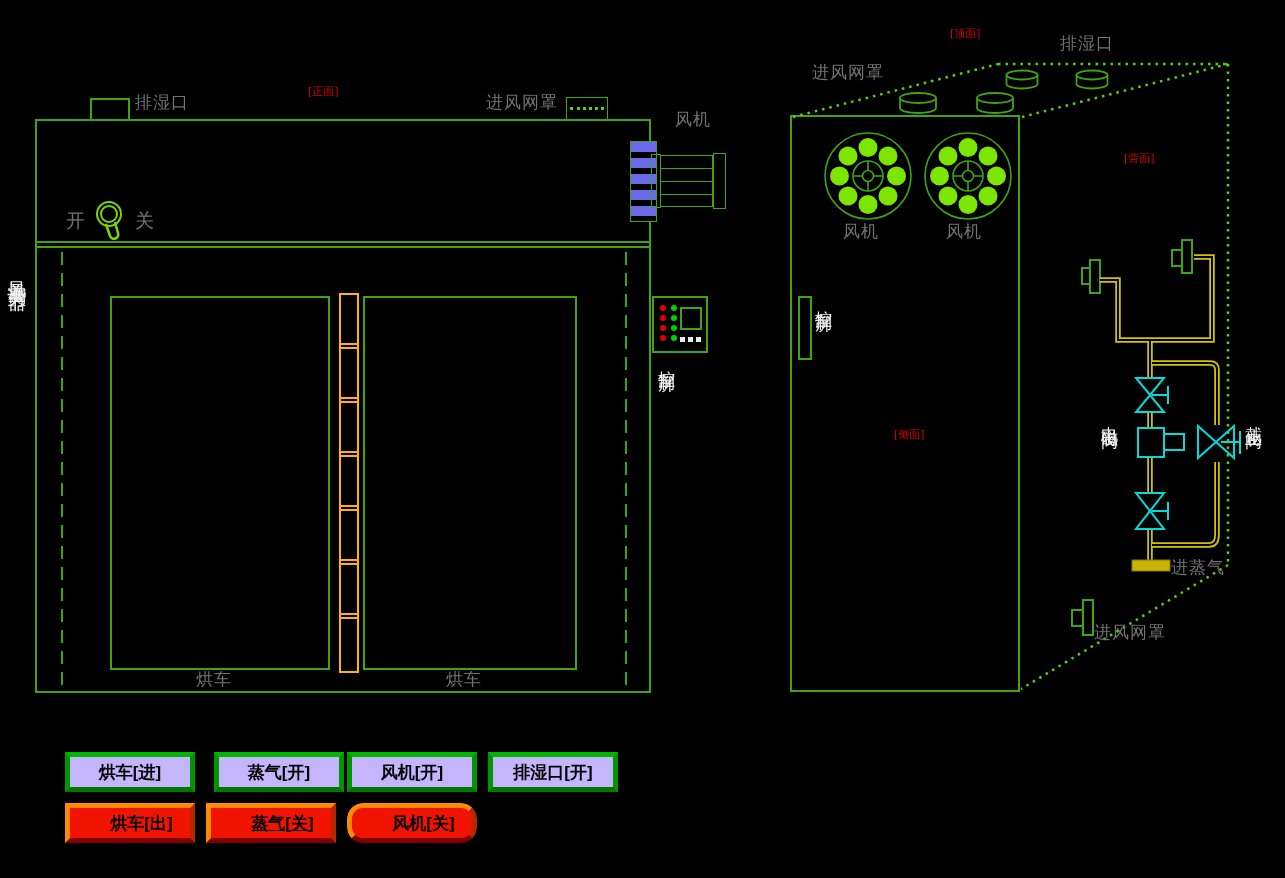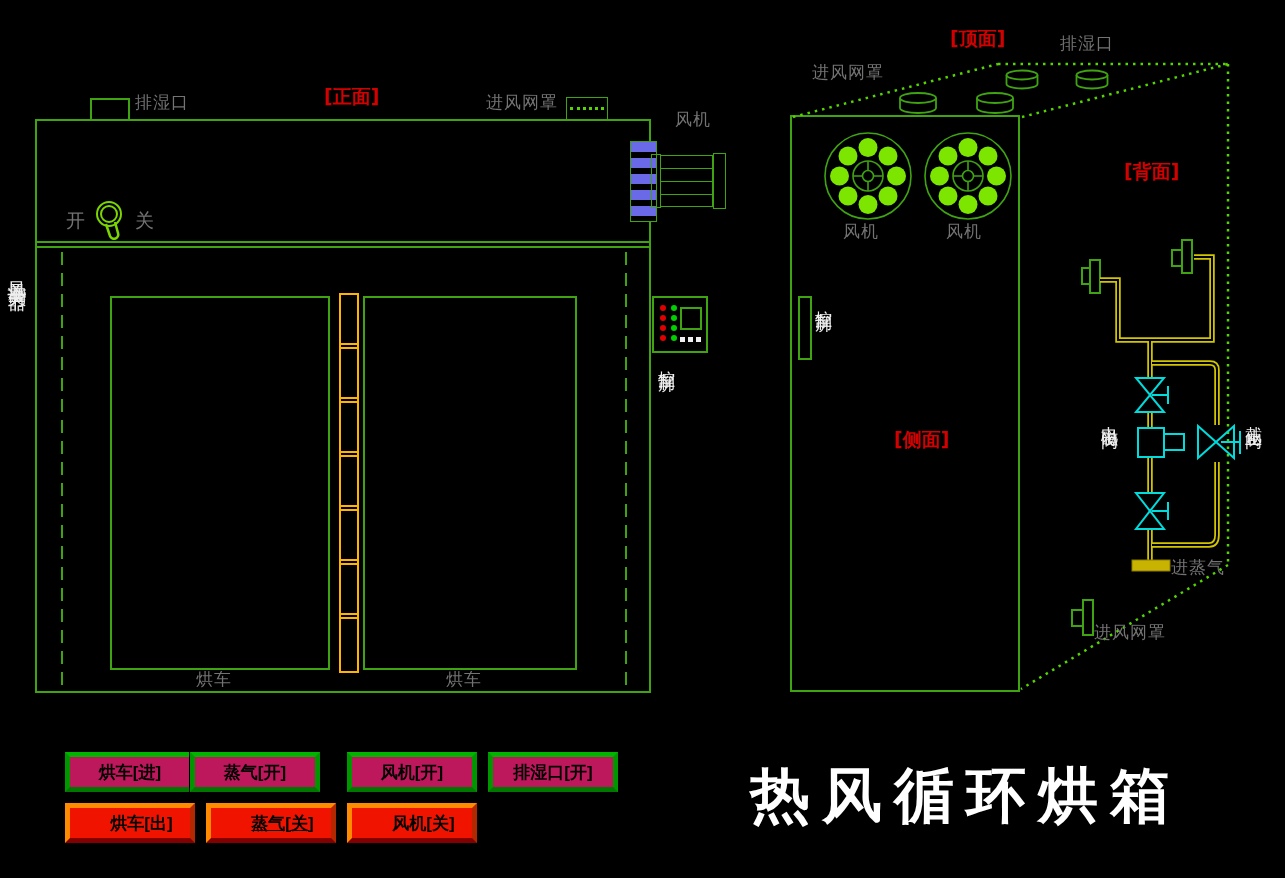--- a/index.html
+++ b/index.html
@@ -3,43 +3,43 @@
 <meta charset="utf-8">
 <style>
   * { box-sizing: border-box; margin: 0; padding: 0; }
   html,body { background:#000; width:1285px; height:878px; overflow:hidden; }
   body { font-family:"DejaVu Sans", sans-serif; position:relative; }
   .stage { position:absolute; left:0; top:0; width:1285px; height:878px; background:#000; }
   .abs { position:absolute; }
   .box { position:absolute; border:2px solid #3fa312; }
   .box1 { position:absolute; border:1px solid #3fa312; }
   .lbl { position:absolute; color:#737373; font-size:17px; white-space:nowrap; letter-spacing:1px; }
-  .lbl-red { position:absolute; color:#d40000; font-size:19px; font-weight:bold; white-space:nowrap; }
+  .lbl-red { position:absolute; color:#d40000; font-size:11px; font-weight:normal; white-space:nowrap; }
   .vtext { position:absolute; color:#efefef; font-size:17px; writing-mode:vertical-rl; text-orientation:upright; letter-spacing:3px; line-height:1; }
   .dashv { position:absolute; width:2px; background:repeating-linear-gradient(to bottom,#3fa312 0 13px, transparent 13px 21px); }
   .rung { position:absolute; left:0; width:100%; height:6px; border-top:2px solid #ffb400; border-bottom:2px solid #ffb400; }
   .dot { position:absolute; width:6px; height:6px; border-radius:50%; }
   .wsq { position:absolute; width:5px; height:5px; background:#f0f0f0; }
   .btn { position:absolute; width:130px; height:40px; border-style:solid; border-width:5px;
          display:flex; align-items:center; justify-content:center;
          color:#000; font-size:17px; font-weight:bold; white-space:nowrap; cursor:pointer; outline:1px solid #000; }
-  .btn-on  { background:#be185d; border-color:#00b400 #009600 #007800 #009600; }
+  .btn-on  { background:#c4b5fd; border-color:#00b400 #009600 #007800 #009600; }
   .btn-off { background:#f01400; border-color:#ff8c00 #b42800 #820000 #ff8c00;padding-left:23px; }
   .title { position:absolute; color:#ffffff; font-size:60px; font-weight:bold; letter-spacing:12px; white-space:nowrap; }
   svg { position:absolute; overflow:visible; pointer-events:none; }
 </style>
 </head>
 <body>
 
 <div class="stage">
 
   <div class="box" style="left:35px;top:119px;width:616px;height:574px;"></div>
   <div class="box" style="left:90px;top:98px;width:40px;height:23px;border-bottom:none;"></div>
   <div class="lbl" style="left:135px;top:91px;">排湿口</div>
-  <div class="lbl-red" style="left:324px;top:84px;">[正面]</div>
+  <div class="lbl-red" style="left:308px;top:84px;">[正面]</div>
 
   <div class="lbl" style="left:486px;top:91px;">进风网罩</div>
   <div class="box1" style="left:566px;top:97px;width:42px;height:23px;border-bottom:none;">
     <div style="position:absolute;left:3px;right:3px;top:9px;border-top:3px dotted #55d400;"></div>
   </div>
 
   <div class="lbl" style="left:675px;top:108px;">风机</div>
   <div class="box1" style="left:630px;top:141px;width:27px;height:81px;background:repeating-linear-gradient(to bottom,#6a6ae8 0 10px,#000 10px 16px);"></div>
   <div class="box1" style="left:651px;top:154px;width:10px;height:54px;"></div>
   <div class="box1" style="left:660px;top:155px;width:53px;height:52px;background:repeating-linear-gradient(to bottom,transparent 0 12px,#3fa312 12px 13px);"></div>
@@ -122,21 +122,21 @@
     <circle cx="44" cy="44" r="15" fill="none" stroke="#3fa312" stroke-width="1.6"></circle>
     <path d="M29,44 H59 M44,29 V59" stroke="#3fa312" stroke-width="1.6"></path>
     <circle cx="44" cy="44" r="5.5" fill="#000" stroke="#3fa312" stroke-width="1.6"></circle>
   </svg>
   <div class="lbl" style="left:843px;top:220px;">风机</div>
   <div class="lbl" style="left:946px;top:220px;">风机</div>
 
   <div class="lbl" style="left:812px;top:61px;">进风网罩</div>
   <div class="lbl-red" style="left:950px;top:26px;">[顶面]</div>
   <div class="lbl" style="left:1060px;top:32px;">排湿口</div>
-  <div class="lbl-red" style="left:1124px;top:159px;">[背面]</div>
+  <div class="lbl-red" style="left:1124px;top:151px;">[背面]</div>
   <div class="lbl-red" style="left:894px;top:427px;">[侧面]</div>
 
   <div class="box" style="left:798px;top:296px;width:14px;height:64px;"></div>
   <div class="vtext" style="left:815px;top:297px;">控制屏</div>
 
   <svg style="left:780px;top:20px;" width="505" height="680" viewBox="0 0 505 680">
 
     <g stroke="#55d400" stroke-width="2.5" stroke-dasharray="2.5 5" fill="none">
       <path d="M13,97 L218,44"></path>
       <path d="M218,44 H448"></path>
@@ -205,22 +205,21 @@
       <path d="M441,422 H460 M460,411 V434"></path>
     </g>
   </svg>
 
   <div class="vtext" style="left:1101px;top:413px;">电磁阀</div>
   <div class="vtext" style="left:1245px;top:413px;">截止阀</div>
   <div class="lbl" style="left:1171px;top:556px;">进蒸气</div>
   <div class="lbl" style="left:1094px;top:621px;">进风网罩</div>
 
   <button class="btn btn-on" style="left:65px;top:752px;">烘车[进]</button>
-  <button class="btn btn-on" style="left:190px;top:752px;">蒸气[开]</button>
+  <button class="btn btn-on" style="left:214px;top:752px;">蒸气[开]</button>
   <button class="btn btn-on" style="left:488px;top:752px;">排湿口[开]</button>
   <button class="btn btn-on" style="left:347px;top:752px;">风机[开]</button>
   <button class="btn btn-off" style="left:65px;top:803px;">烘车[出]</button>
   <button class="btn btn-off" style="left:206px;top:803px;text-decoration:underline;">蒸气[关]</button>
-  <button class="btn btn-off" style="left:347px;top:803px;">风机[关]</button>
-
-  <div class="title" style="left:750px;top:756px;">热风循环烘箱</div>
+  <button class="btn btn-off" style="left:347px;top:803px;border-radius:16px;">风机[关]</button>
+
 
 </div>
 
 </body></html>

